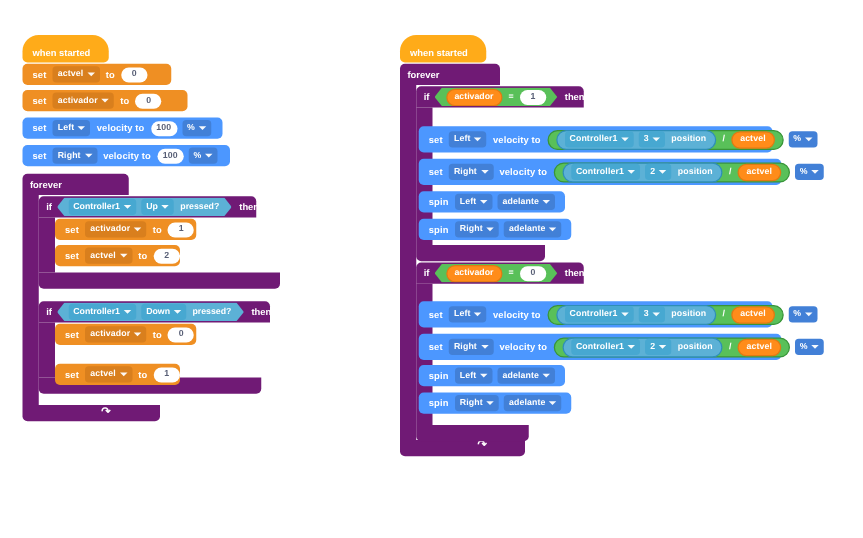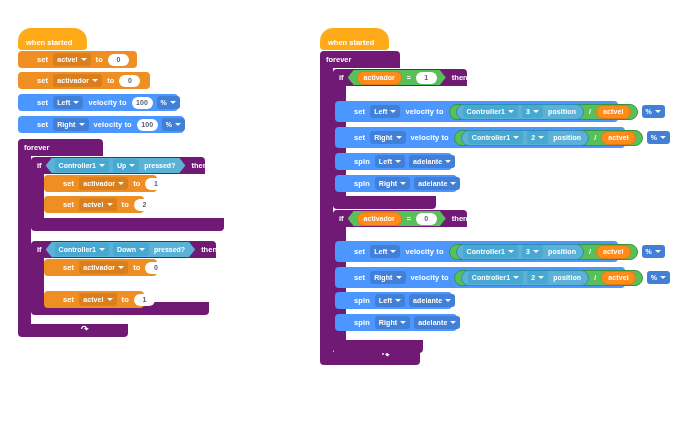--- a/index.html
+++ b/index.html
@@ -17,21 +17,21 @@
     position:absolute;
     box-sizing:border-box;
     border-radius:4px;
     color:#ffffff;
     font-size:7.5px;
     font-weight:bold;
     letter-spacing:.1px;
     display:flex;
     align-items:center;
     white-space:nowrap;
-    padding:0 16px;
+    padding:0 5px;
     height:17px;
   }
   .blk > *{flex:0 0 auto;}
   .lbl{margin:0 3px;}
   .c-var{background:#ef8f23;}
   .c-motion{background:#4c97ff;}
   .c-op{background:#59c059;}
   .c-sensing{background:#5cb1d6;}
 
   

